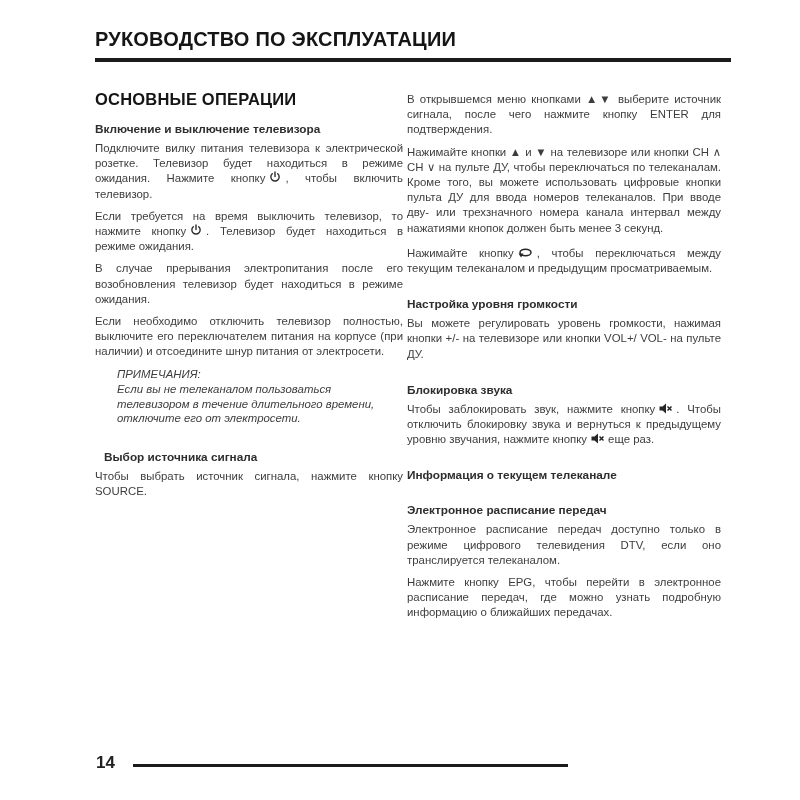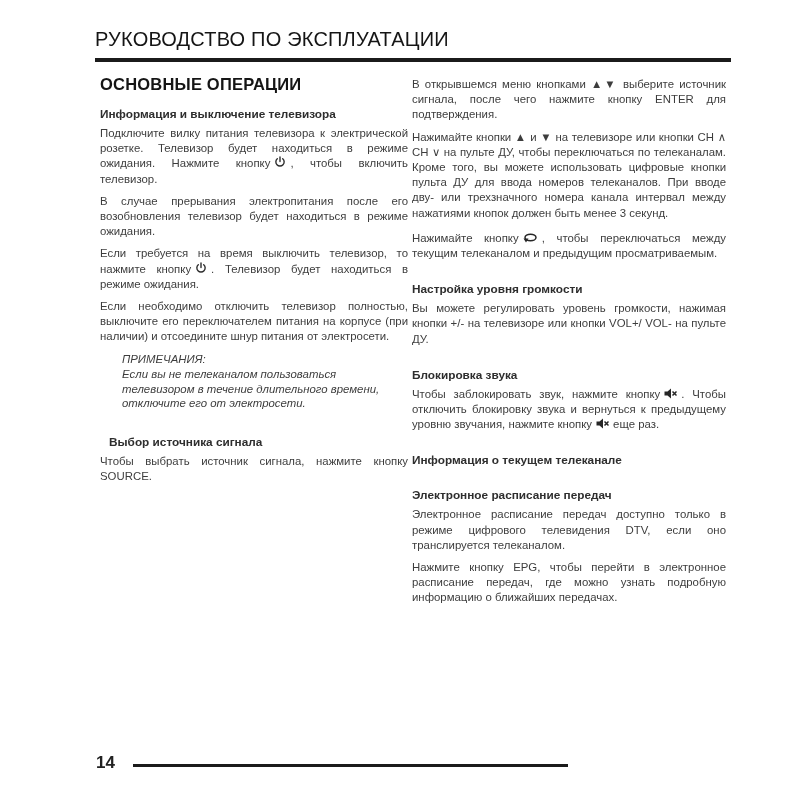--- a/index.html
+++ b/index.html
@@ -4,26 +4,26 @@
 <style>
   html,body{margin:0;padding:0;}
   body{
     width:800px;height:800px;background:#ffffff;
     font-family:"Liberation Sans","DejaVu Sans",sans-serif;
     color:#3d3d3d;position:relative;overflow:hidden;
   }
   .content{position:absolute;left:95px;top:27px;width:636px;}
 
   .doc-title{
-    font-size:20px;font-weight:normal;color:#151515;
+    font-size:20px;font-weight:bold;color:#151515;
     letter-spacing:.2px;margin:0;transform:scaleY(1.04);transform-origin:top left;
   }
   .title-rule{height:4px;background:#1b1b1b;margin-top:8px;}
 
-  .columns{display:flex;gap:4px;margin-top:13px;justify-content:center;}
+  .columns{display:flex;gap:4px;margin-top:28px;}
   .col-left{width:308px;}
   .col-right{width:314px;}
 
   .section-title{
     font-size:16.5px;font-weight:bold;color:#151515;
     margin:0 0 13px 0;letter-spacing:.2px;
   }
   .subhead{
     font-size:11.8px;font-weight:bold;color:#2e2e2e;
     margin:0 0 5px 0;
@@ -56,33 +56,33 @@
 <div class="content">
 
   <h1 class="doc-title">РУКОВОДСТВО ПО ЭКСПЛУАТАЦИИ</h1>
   <div class="title-rule"></div>
 
   <div class="columns">
 
     <div class="col-left">
       <h2 class="section-title">ОСНОВНЫЕ ОПЕРАЦИИ</h2>
 
-      <h3 class="subhead">Информация и выключение телевизора</h3>
+      <h3 class="subhead">Включение и выключение телевизора</h3>
 
       <p><span>Подключите вилку питания телевизора к электрической розетке. Телевизор будет находиться в режиме ожидания. Нажмите кнопку</span><span class="icon-inline"><svg width="12" height="12" viewBox="0 0 24 24" fill="none" stroke="#2c2c2c" stroke-width="2.8" stroke-linecap="round">
               <path d="M12 2v9"></path>
               <path d="M6.6 5.4a8.3 8.3 0 1 0 10.8 0"></path>
             </svg></span><span>, чтобы включить телевизор.</span></p>
 
-      <p>В случае прерывания электропитания после его возобновления телевизор будет находиться в режиме ожидания.</p>
-
       <p><span>Если требуется на время выключить телевизор, то нажмите кнопку</span><span class="icon-inline"><svg width="12" height="12" viewBox="0 0 24 24" fill="none" stroke="#2c2c2c" stroke-width="2.8" stroke-linecap="round">
               <path d="M12 2v9"></path>
               <path d="M6.6 5.4a8.3 8.3 0 1 0 10.8 0"></path>
             </svg></span><span>. Телевизор будет находиться в режиме ожидания.</span></p>
+
+      <p>В случае прерывания электропитания после его возобновления телевизор будет находиться в режиме ожидания.</p>
 
       <p>Если необходимо отключить телевизор полностью, выключите его переключателем питания на корпусе (при наличии) и отсоедините шнур питания от электросети.</p>
 
       <div class="note">
         <p class="note-label">ПРИМЕЧАНИЯ:</p>
         <p>Если вы не телеканалом пользоваться телевизором в течение длительного времени, отключите его от электросети.</p>
       </div>
 
       <h3 class="subhead gap-top-lg">Выбор источника сигнала</h3>
       <p>Чтобы выбрать источник сигнала, нажмите кнопку SOURCE.</p>

